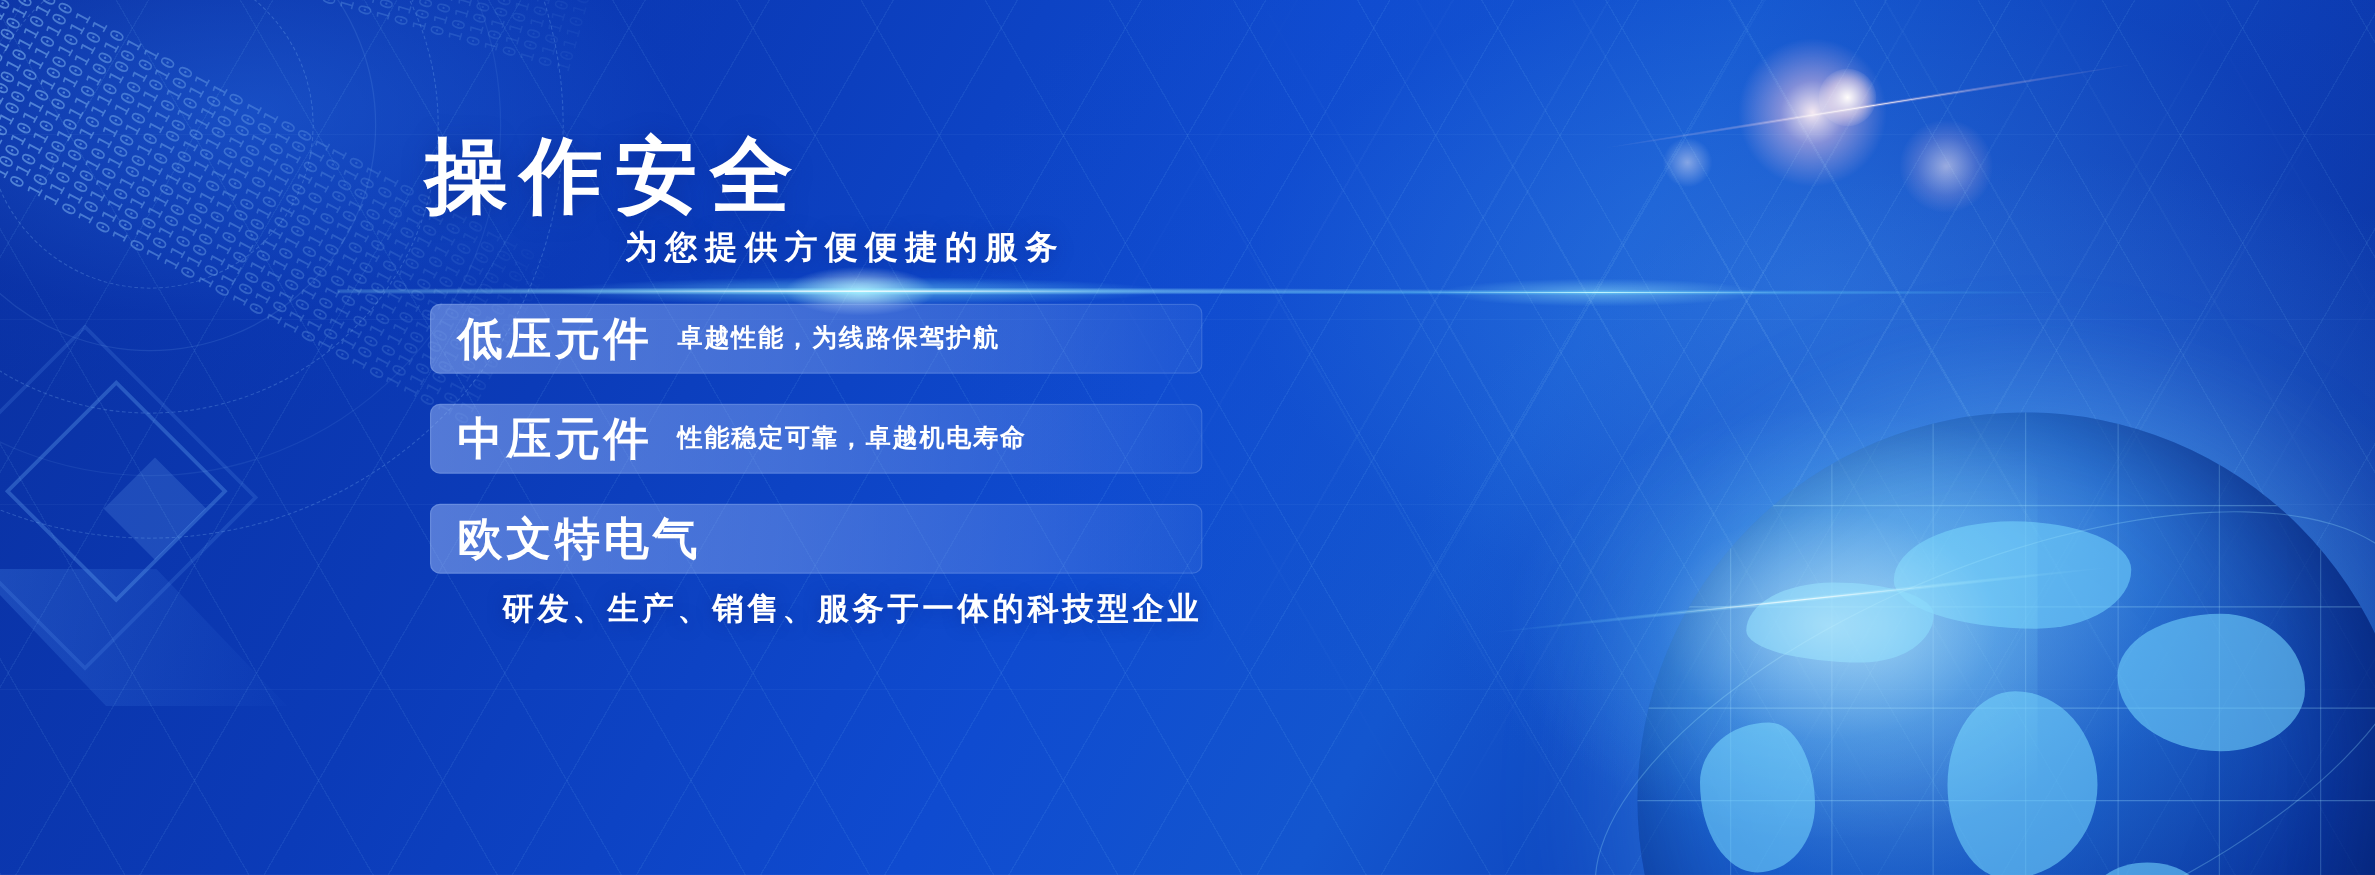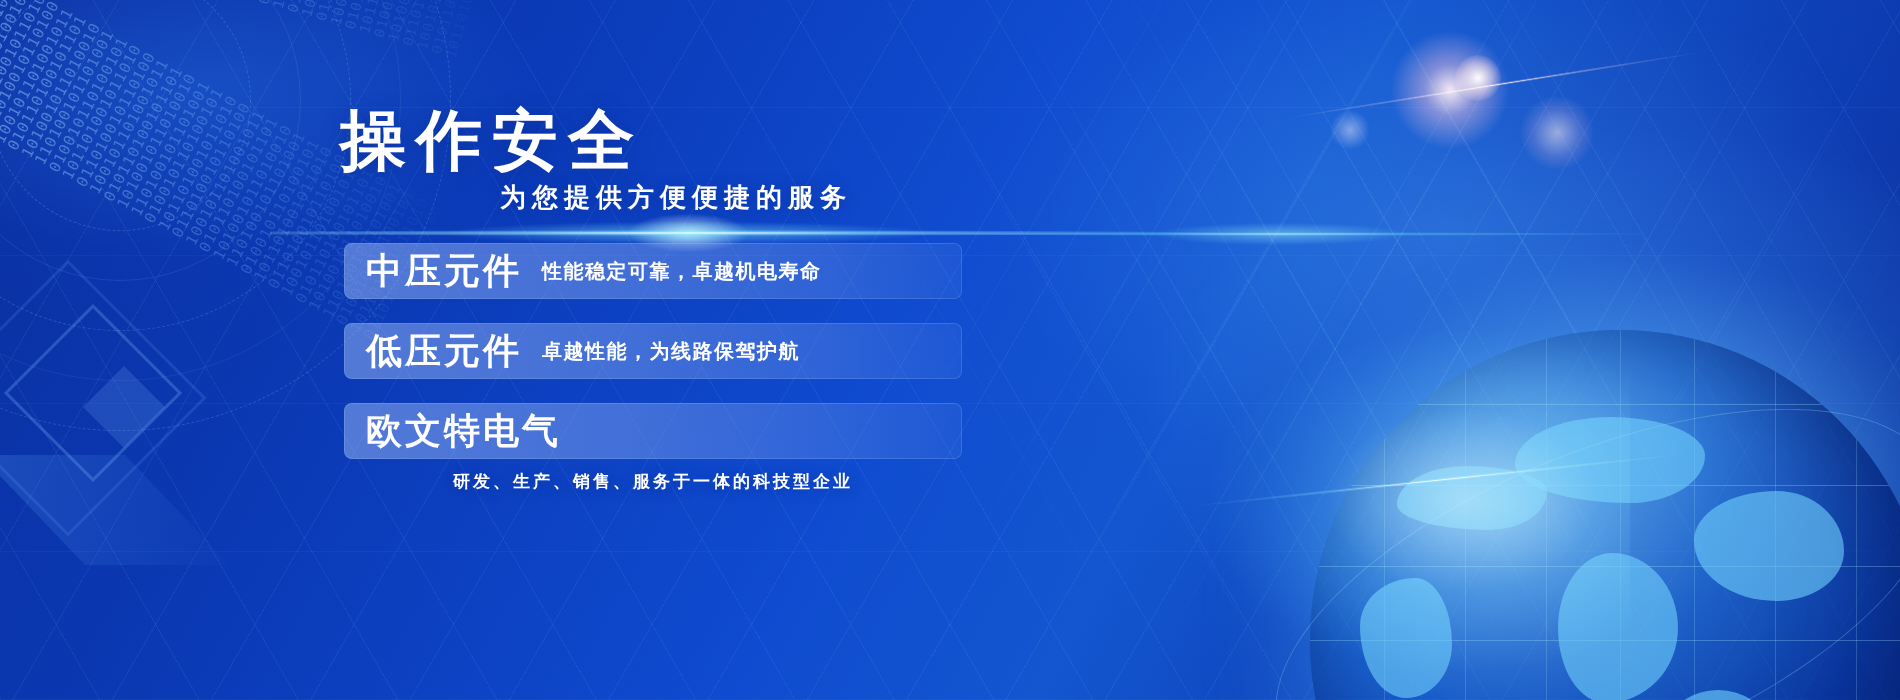--- a/index.html
+++ b/index.html
@@ -159,22 +159,22 @@
   }
   .bar-title{
     font-size:36px;font-weight:700;color:#ffffff;letter-spacing:3px;
     white-space:nowrap;line-height:1;
   }
   .bar-desc{
     margin-left:20px;font-size:20px;font-weight:700;color:#ffffff;letter-spacing:1.5px;
     white-space:nowrap;line-height:1;
   }
   .tagline{
-    position:absolute;left:344px;top:470px;width:618px;text-align:center;
-    font-size:17px;font-weight:700;color:#ffffff;letter-spacing:3px;
+    position:absolute;left:344px;top:470px;width:618px;text-align:right;
+    font-size:25px;font-weight:700;color:#ffffff;letter-spacing:3px;
     text-shadow:0 2px 12px rgba(10,40,140,0.5);
   }
 </style>
 </head>
 <body>
 
 <div class="banner">
 
   <div class="hexgrid"></div>
   <div class="hexgrid2"></div>
@@ -292,30 +292,30 @@
   <div class="streak2"></div>
 
   <div class="content">
 
     <div class="title">操作安全</div>
     <div class="subtitle">为您提供方便便捷的服务</div>
 
     <div class="bars">
 
       <div class="bar">
+        <span class="bar-title">低压元件</span>
+        <span class="bar-desc">卓越性能，为线路保驾护航</span>
+      </div>
+
+      <div class="bar">
         <span class="bar-title">中压元件</span>
         <span class="bar-desc">性能稳定可靠，卓越机电寿命</span>
       </div>
 
       <div class="bar">
-        <span class="bar-title">低压元件</span>
-        <span class="bar-desc">卓越性能，为线路保驾护航</span>
-      </div>
-
-      <div class="bar">
         <span class="bar-title">欧文特电气</span>
       </div>
 
     </div>
 
     <div class="tagline">研发、生产、销售、服务于一体的科技型企业</div>
 
   </div>
 </div>
 

